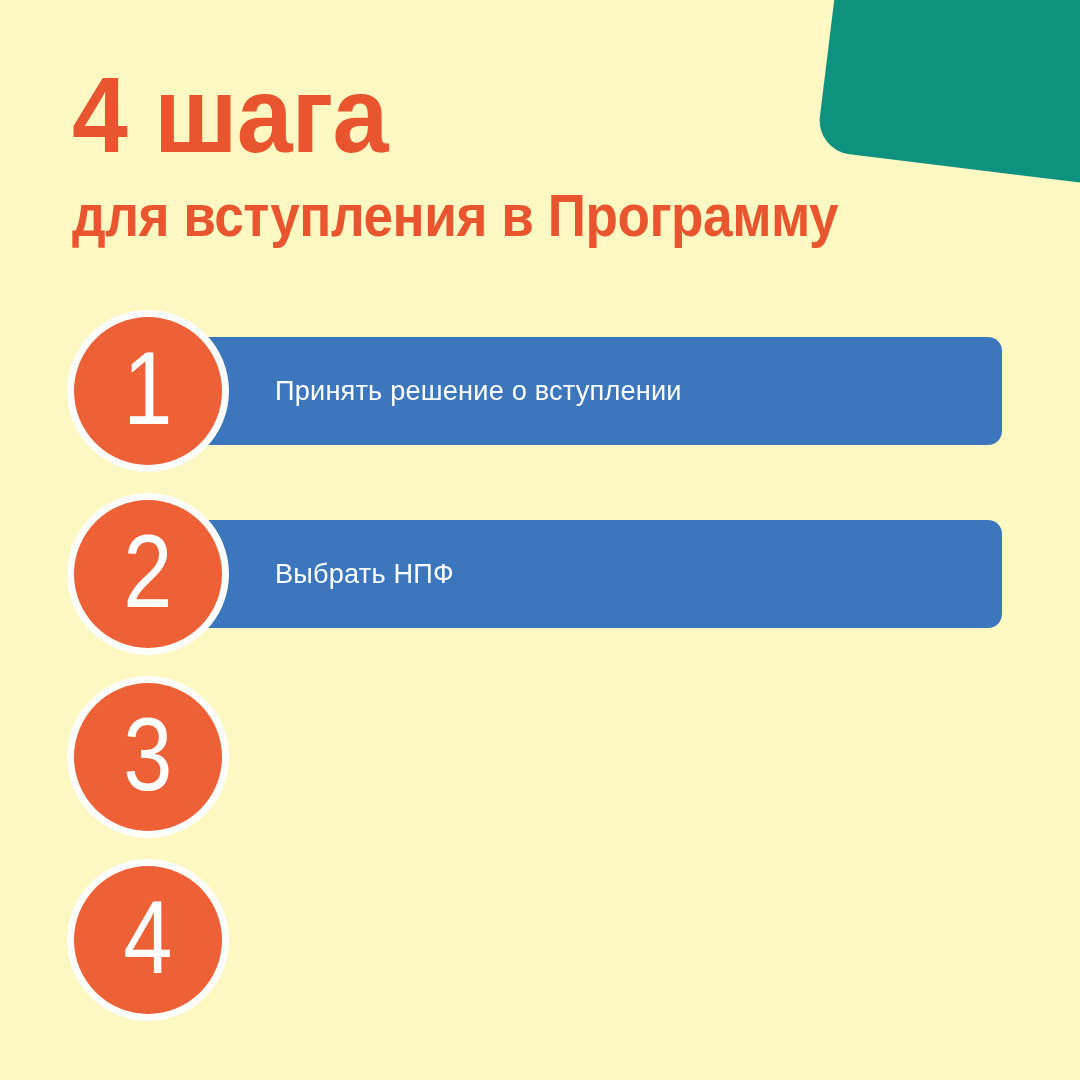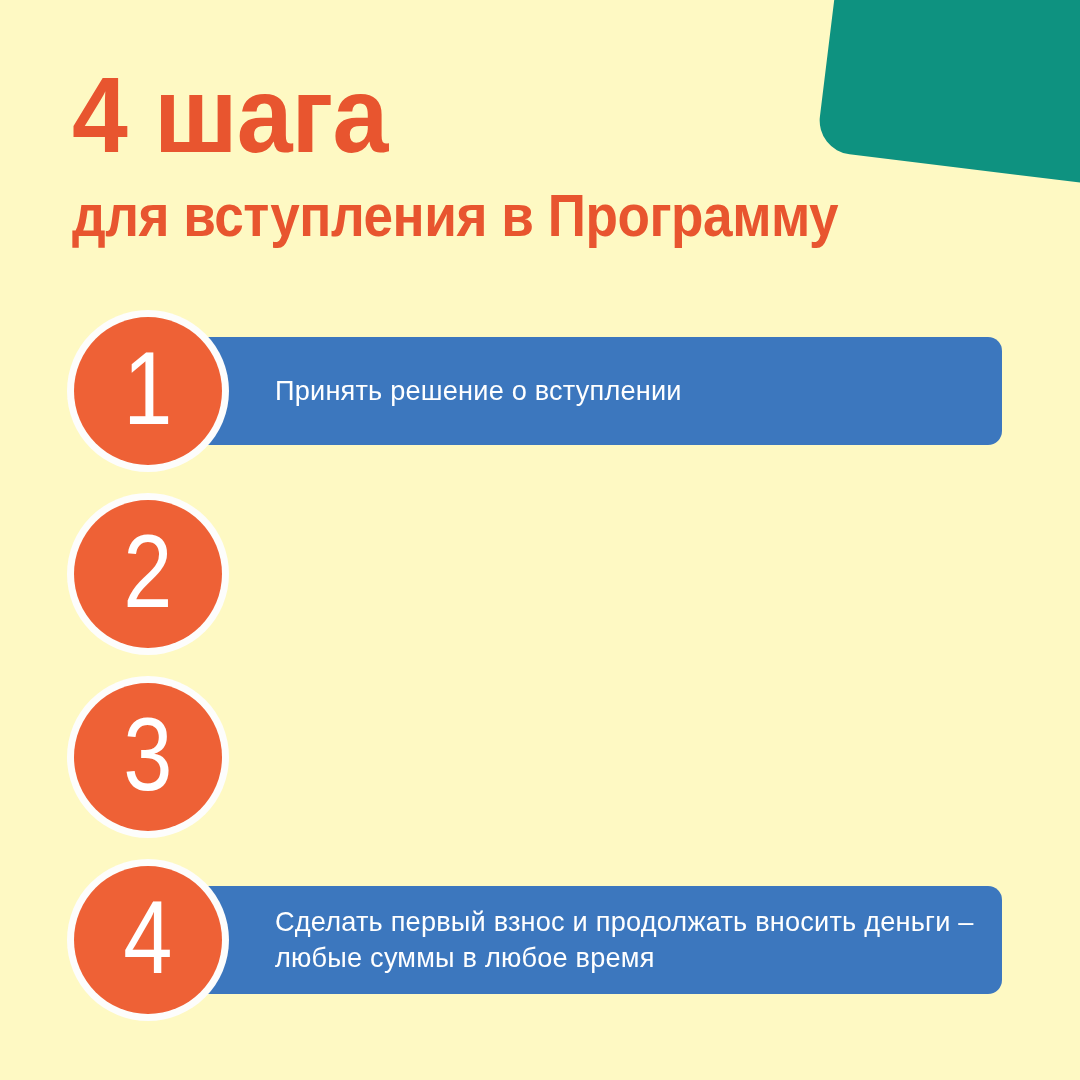--- a/index.html
+++ b/index.html
@@ -144,34 +144,34 @@
     <div class="step-row">
       <div class="step-bar">
         <span class="step-text">Принять решение о вступлении</span>
       </div>
       <div class="step-badge">
         <span class="step-number">1</span>
       </div>
     </div>
 
     <div class="step-row">
+      <div class="step-bar">
+        <span class="step-text">Выбрать НПФ</span>
+      </div>
       <div class="step-badge">
         <span class="step-number">2</span>
       </div>
     </div>
 
     <div class="step-row">
       <div class="step-badge">
         <span class="step-number">3</span>
       </div>
     </div>
 
     <div class="step-row">
-      <div class="step-bar">
-        <span class="step-text">Сделать первый взнос и продолжать вносить деньги – любые суммы в любое время</span>
-      </div>
       <div class="step-badge">
         <span class="step-number">4</span>
       </div>
     </div>
 
   </div>
 </div>
 
 </body></html>

